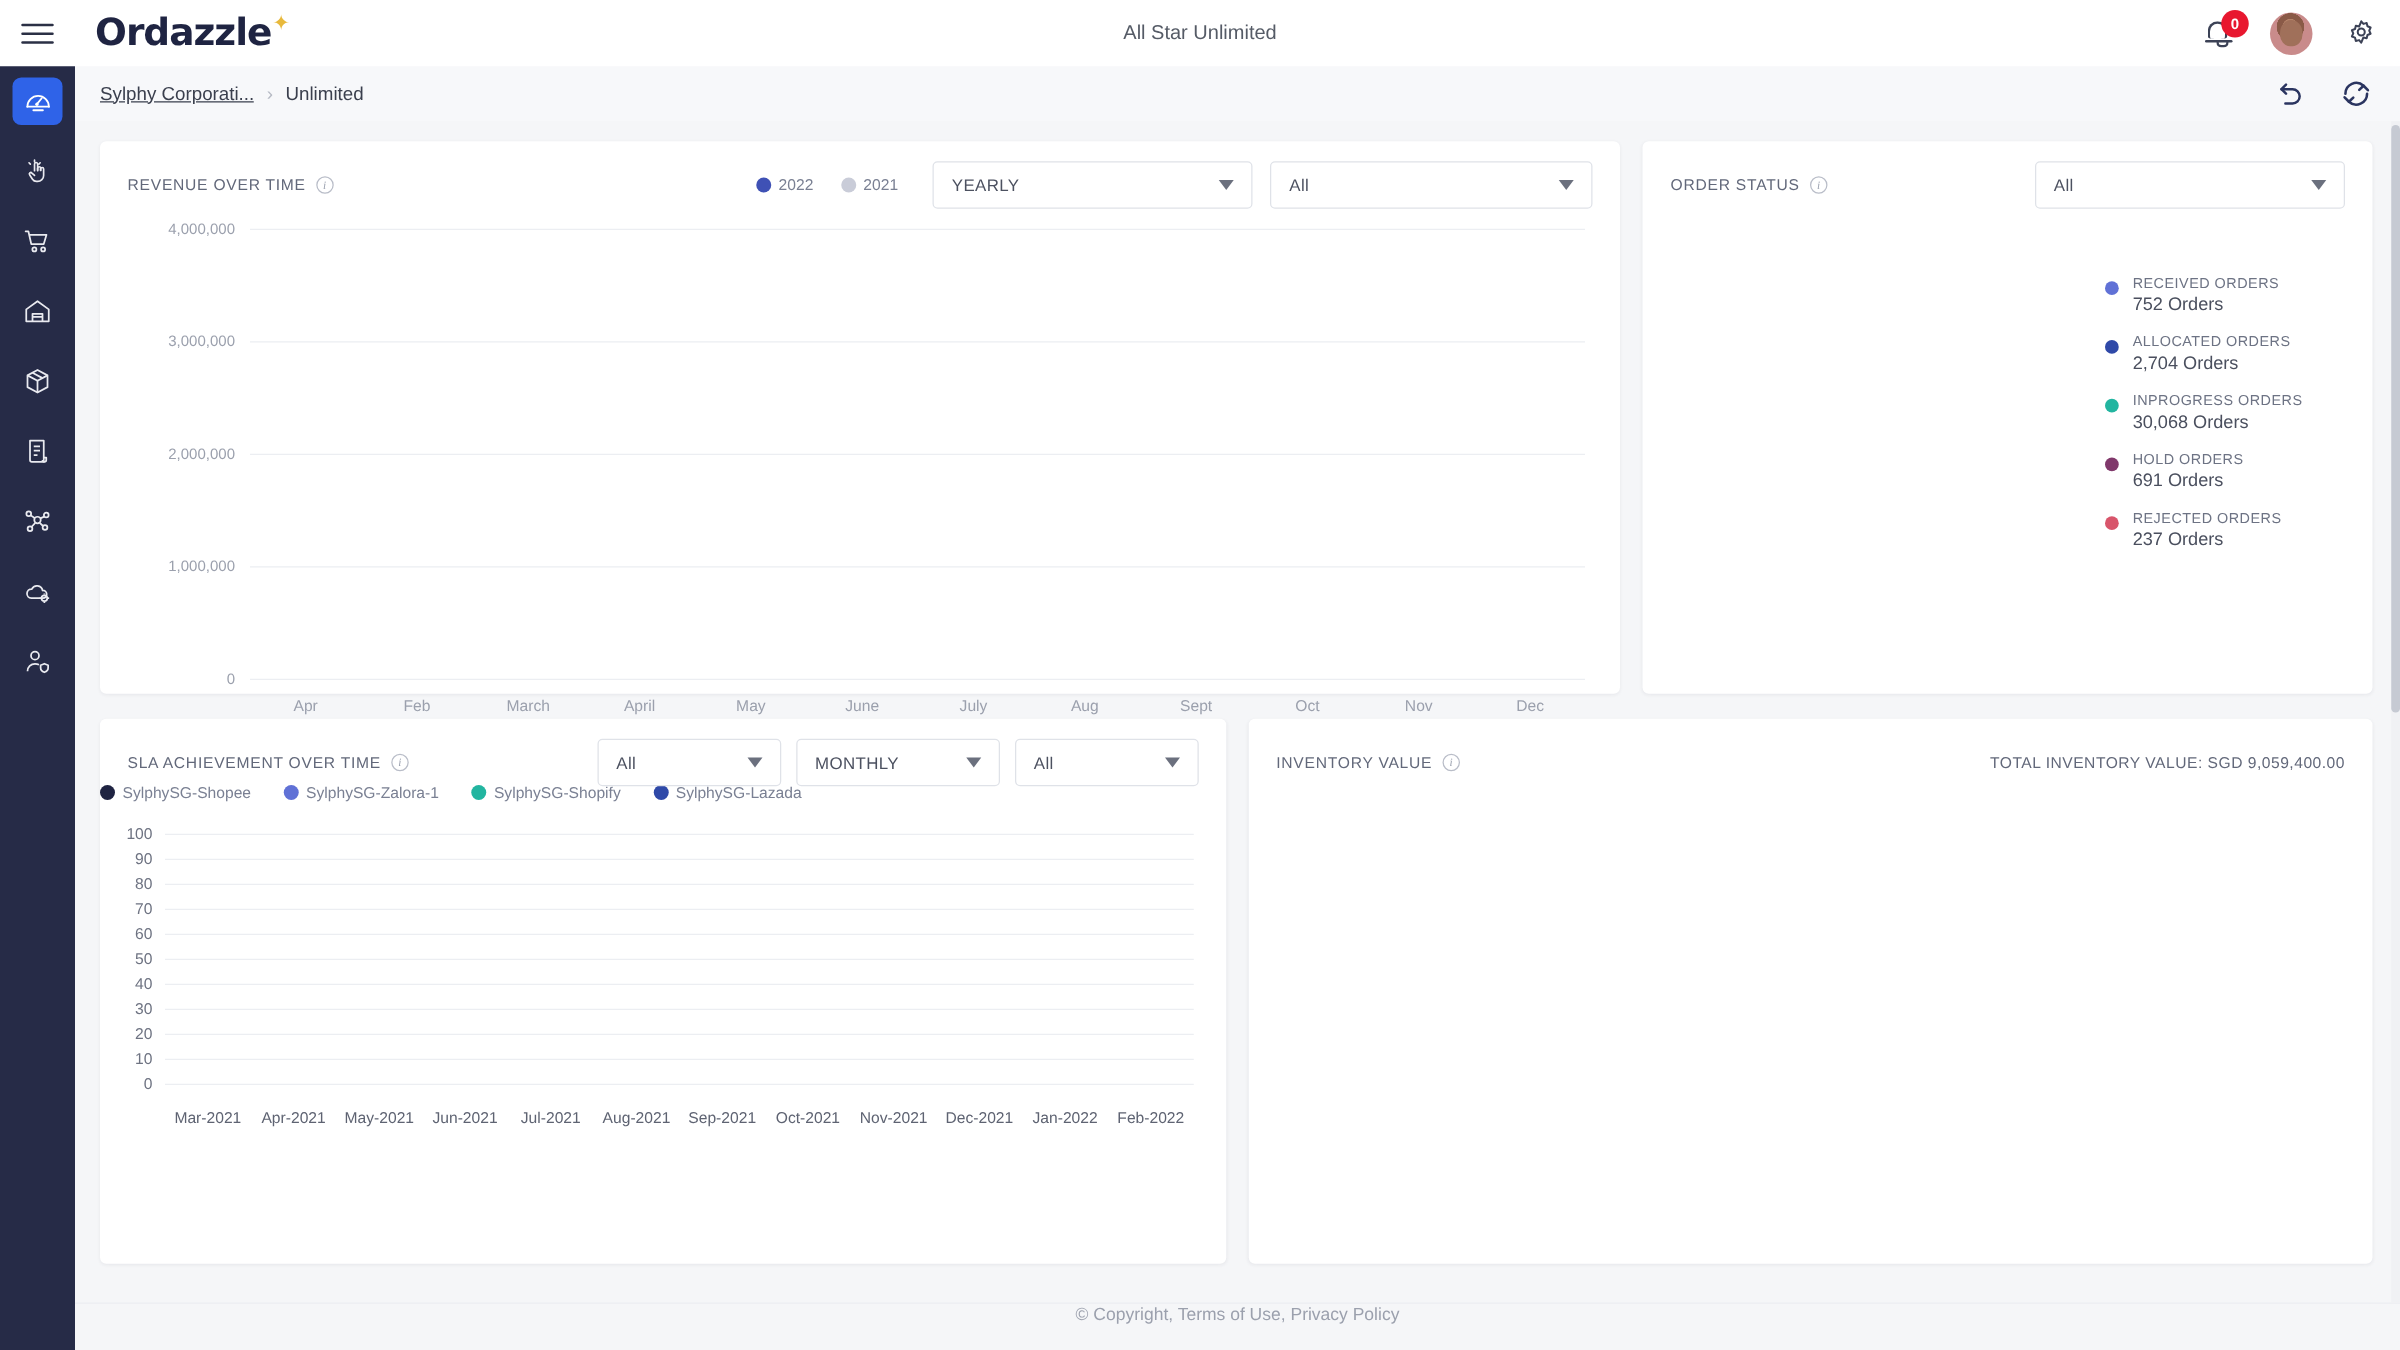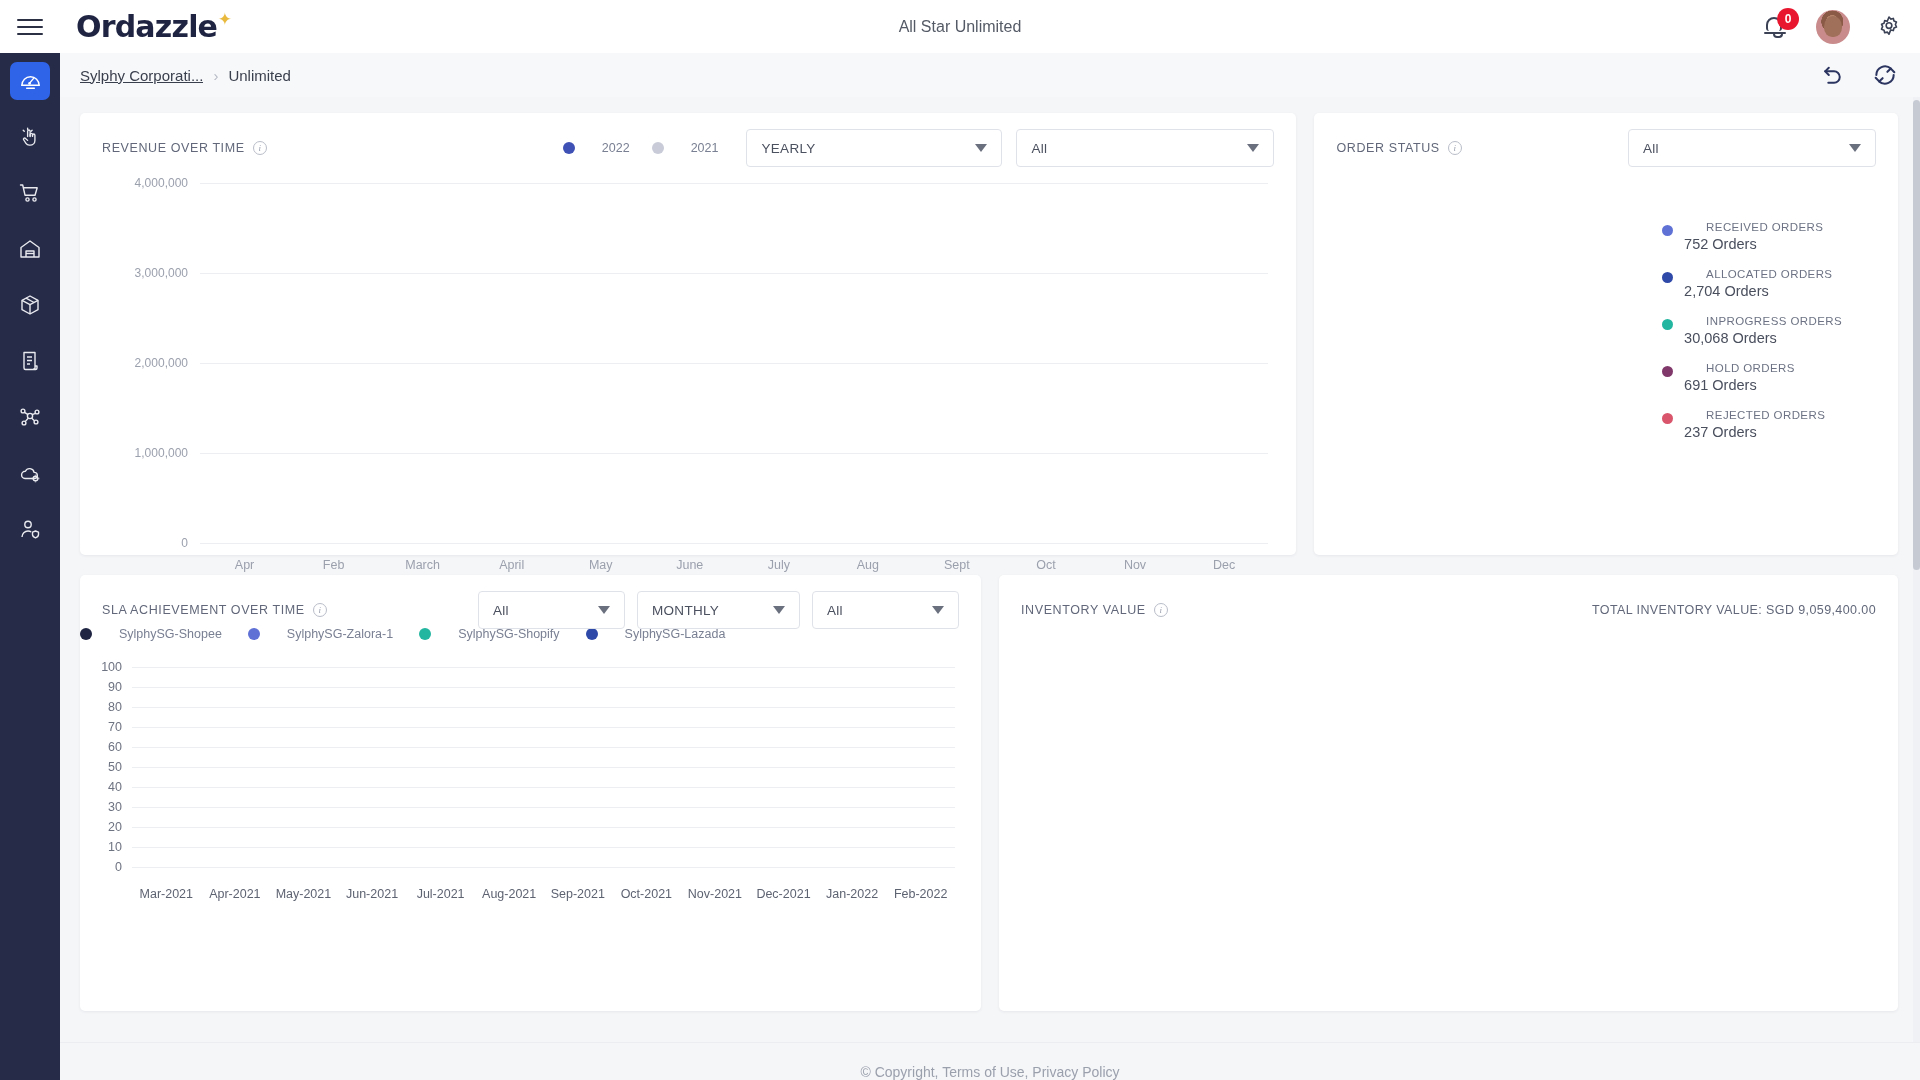--- a/index.html
+++ b/index.html
@@ -126,21 +126,21 @@
   }
   .info-i {
     display: inline-flex; align-items: center; justify-content: center;
     width: 14px; height: 14px; border-radius: 50%;
     border: 1px solid #b9bdc8; color: #9aa0ae;
     font-size: 9px; font-style: italic; margin-left: 8px;
     font-family: "Liberation Serif", serif; cursor: pointer;
   }
 
   .legend-inline { display: flex; align-items: center; gap: 22px; margin-left: auto; }
-  .legend-item { display: flex; align-items: center; gap: 27px; }
+  .legend-item { display: flex; align-items: center; gap: 6px; }
   .legend-dot { width: 12px; height: 12px; border-radius: 50%; }
   .legend-text { font-size: 12.5px; color: #7a8093; }
 
   .select {
     height: 38px; border: 1px solid #dfe2e8; border-radius: 4px;
     background: #fff; display: flex; align-items: center;
     padding: 0 14px; cursor: pointer; position: relative;
   }
   .select-val { font-size: 13.5px; color: #4c5160; letter-spacing: 0.3px; }
   .caret {
@@ -168,38 +168,38 @@
   }
   .donut-hole {
     position: absolute; inset: 34px; border-radius: 50%; background: #fff;
     display: flex; flex-direction: column; align-items: center; justify-content: center;
   }
   .donut-label { font-size: 13px; color: #6d7384; }
   .donut-value { font-size: 14px; color: #3f4453; margin-top: 4px; }
   .status-legend { margin-left: auto; margin-right: 26px; display: flex; flex-direction: column; gap: 16px; }
   .st-item { display: flex; align-items: flex-start; gap: 11px; }
   .st-dot { width: 11px; height: 11px; border-radius: 50%; margin-top: 4px; flex: none; }
-  .st-name { font-size: 11.5px; letter-spacing: 0.4px; color: #6d7384; text-transform: uppercase; margin-left: 22px; }
+  .st-name { font-size: 11.5px; letter-spacing: 0.4px; color: #6d7384; text-transform: uppercase; }
   .st-count { font-size: 14.5px; color: #4a4f5e; margin-top: 3px; }
 
   
   .sla-legend { display: flex; align-items: center; justify-content: flex-start; gap: 26px; }
   .sla-plot { position: relative; margin: 26px 0 0 52px; height: 200px; }
   .sla-ylab {
     position: absolute; right: 100%; transform: translateY(-50%);
     font-size: 12.5px; color: #6e7382; padding-right: 10px;
   }
   .sla-x { display: flex; position: absolute; left: 0; right: 0; top: 100%; }
   .sla-xlab { flex: 1; text-align: center; font-size: 12.5px; color: #5e6372; padding-top: 20px; }
 
   .inv-total { margin-left: auto; font-size: 12.5px; letter-spacing: 0.4px; color: #62687a; white-space: nowrap; }
 
   .footer {
     position: absolute; left: 60px; bottom: 0; width: 1860px; height: 38px;
-    background: #f5f6f8; display: flex; align-items: flex-end; justify-content: center;
+    background: #f5f6f8; display: flex; align-items: flex-start; justify-content: center;
     border-top: 1px solid #ebedf1;
   }
   .footer-text { font-size: 14px; color: #9ba0ad; }
 
   .scroll-track {
     position: absolute; right: 0; top: 97px; width: 7px; height: 945px; background: #f0f1f4;
   }
   .scroll-thumb {
     position: absolute; right: 0; top: 100px; width: 7px; height: 470px;
     background: #c6cad3; border-radius: 4px; cursor: pointer;

